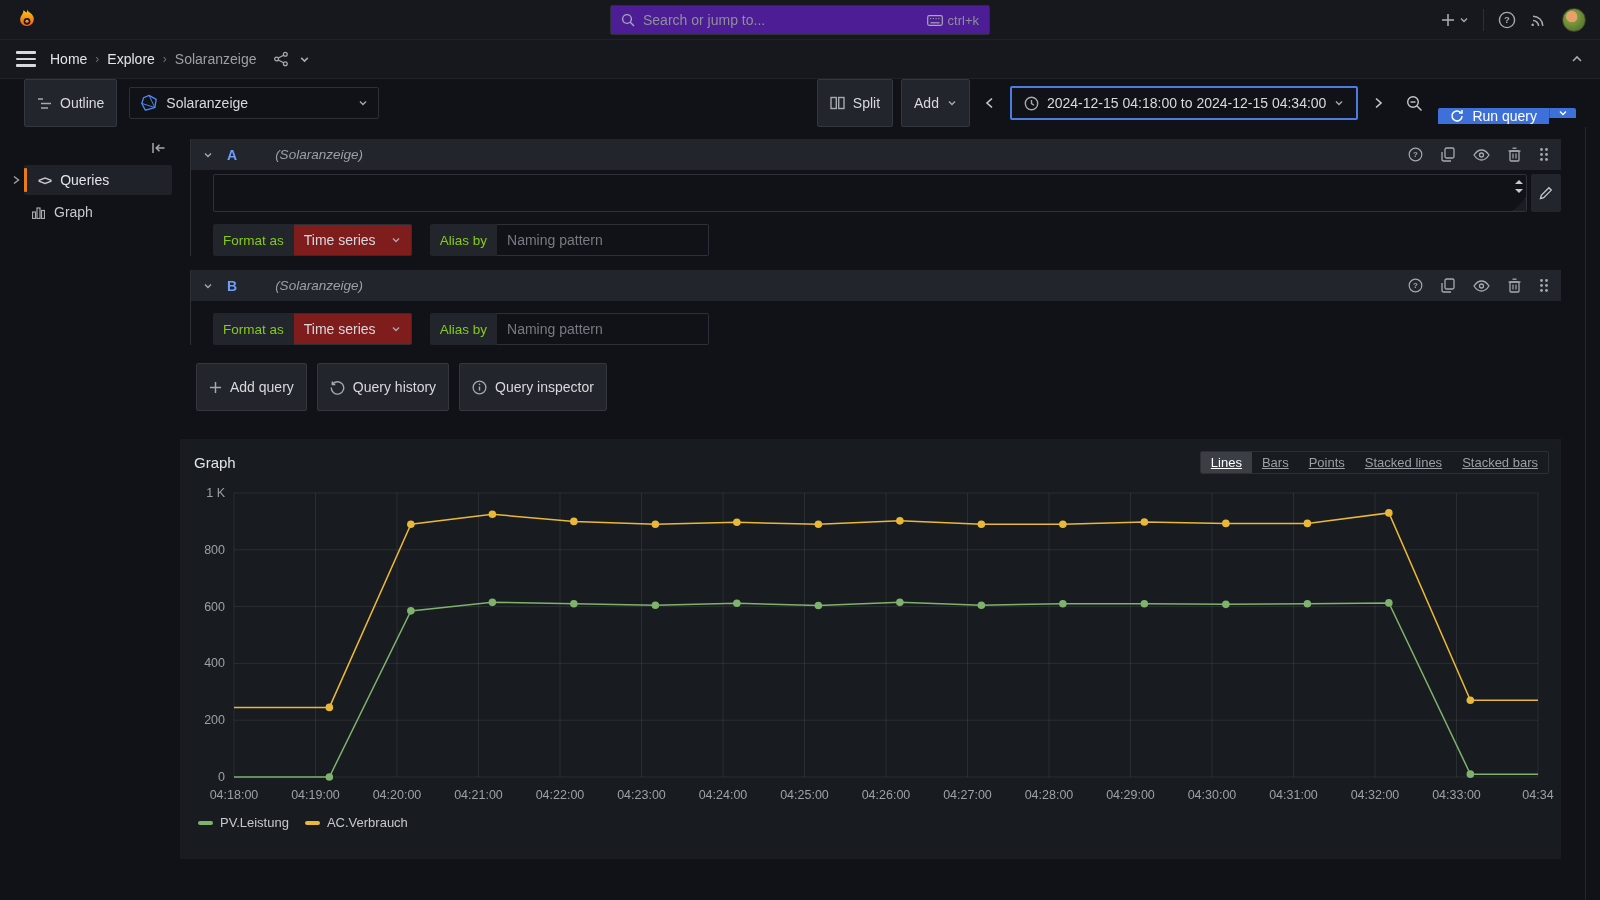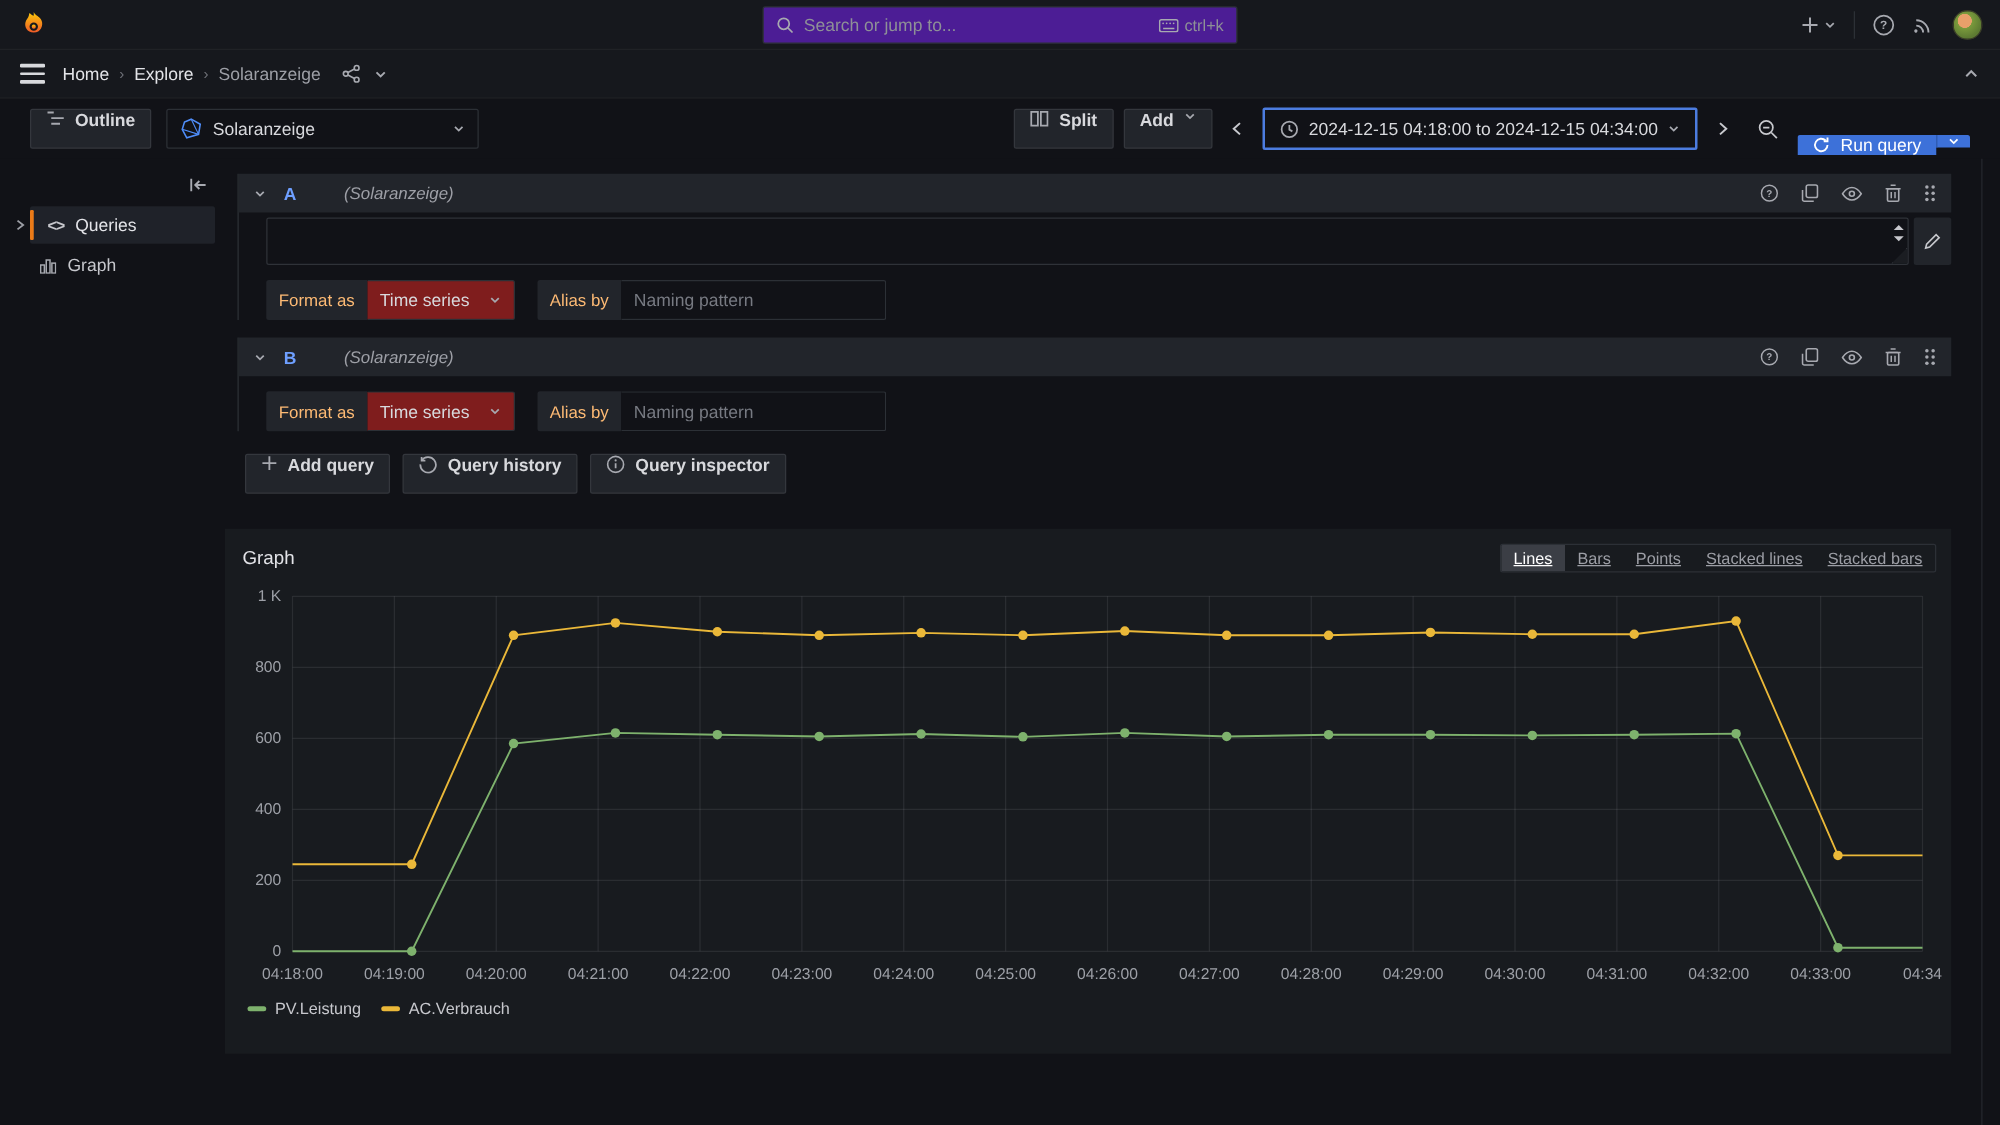--- a/index.html
+++ b/index.html
@@ -30,23 +30,23 @@
   .hamburger span { height:2.5px; background:#d8d9dd; border-radius:1px; }
   .crumbs { display:flex; align-items:center; gap:8px; }
   .crumb { color:#e3e4e8; font-weight:500; cursor:pointer; }
   .crumb.current { color:#9d9fa6; font-weight:400; cursor:default; }
   .crumb-sep { color:#6e7077; font-size:12px; }
   .crumb-actions { display:flex; align-items:center; gap:10px; margin-left:2px; }
   .crumbrow .right { margin-left:auto; }
 
   
   .toolbar { height:48px; display:flex; align-items:center; padding:0 24px 0 24px; gap:12px; background:#111217; }
-  .btn { height:32px; display:inline-flex; align-items:flex-start; gap:8px; padding:0 12px;
+  .btn { height:48px; display:inline-flex; align-items:center; gap:8px; padding:0 12px;
     background:#22252b; border:1px solid #34373d; border-radius:2px; color:#d8d9dd;
-    font-size:14px; font-weight:700; cursor:pointer; white-space:nowrap; }
+    font-size:14px; font-weight:400; cursor:pointer; white-space:nowrap; }
   .ds-picker { height:32px; min-width:250px; display:flex; align-items:center; gap:8px; padding:0 10px;
     background:#111217; border:1px solid #2c3036; border-radius:2px; cursor:pointer; }
   .ds-picker .chev { margin-left:auto; }
   .toolbar .right { margin-left:auto; display:flex; align-items:center; gap:8px; }
   .mini-btn { width:24px; height:32px; display:flex; align-items:center; justify-content:center;
     background:transparent; border:none; color:#c7c8cd; cursor:pointer; }
   .timepicker { height:34px; display:flex; align-items:center; gap:8px; padding:0 12px;
     background:#111217; border:2px solid #4c7ce0; border-radius:2px; font-weight:500; cursor:pointer; }
   .iconbtn { width:32px; height:32px; display:flex; align-items:center; justify-content:center;
     background:transparent; border:none; color:#c7c8cd; cursor:pointer; }
@@ -83,21 +83,21 @@
   .sql-box { flex:1; height:38px; background:#111217; border:1px solid #2f3238; border-radius:2px;
     padding:9px 12px; font-size:14px; color:#e3e4e8; white-space:nowrap; overflow:hidden; position:relative; }
   .sql-spin { position:absolute; right:2px; top:4px; display:flex; flex-direction:column; gap:3px; color:#c7c8cd; }
   .resize-corner { position:absolute; right:0; bottom:0; width:13px; height:13px;
     border-left:1px solid #5a5d64; border-top:1px solid #5a5d64; background:#1b1d22;
     clip-path:polygon(100% 0,100% 100%,0 100%); }
   .pencil-btn { width:30px; height:38px; background:#22252b; border:none; border-radius:2px;
     display:flex; align-items:center; justify-content:center; color:#c7c8cd; cursor:pointer; }
   .q-options { display:flex; align-items:center; margin:12px 0 14px 22px; gap:0; }
   .opt-label { height:32px; display:flex; align-items:center; padding:0 10px; background:#22252b;
-    border-radius:2px 0 0 2px; font-size:13.5px; font-weight:500; color:#fdba74; }
+    border-radius:2px 0 0 2px; font-size:13.5px; font-weight:500; color:#84cc16; }
   .opt-select { height:32px; display:flex; align-items:center; gap:10px; padding:0 10px; min-width:118px;
     background:#7f1d1d; border:1px solid #2c3036; border-left:none; border-radius:0 2px 2px 0;
     font-weight:500; cursor:pointer; }
   .opt-gap { width:18px; }
   .opt-input { height:32px; width:212px; background:#111217; border:1px solid #2c3036; border-left:none;
     border-radius:0 2px 2px 0; color:#e3e4e8; padding:0 10px; font-size:14px; font-family:inherit; }
   .opt-input::placeholder { color:#777a82; }
 
   .action-row { display:flex; align-items:center; gap:10px; margin:18px 0 0 6px; }
 

